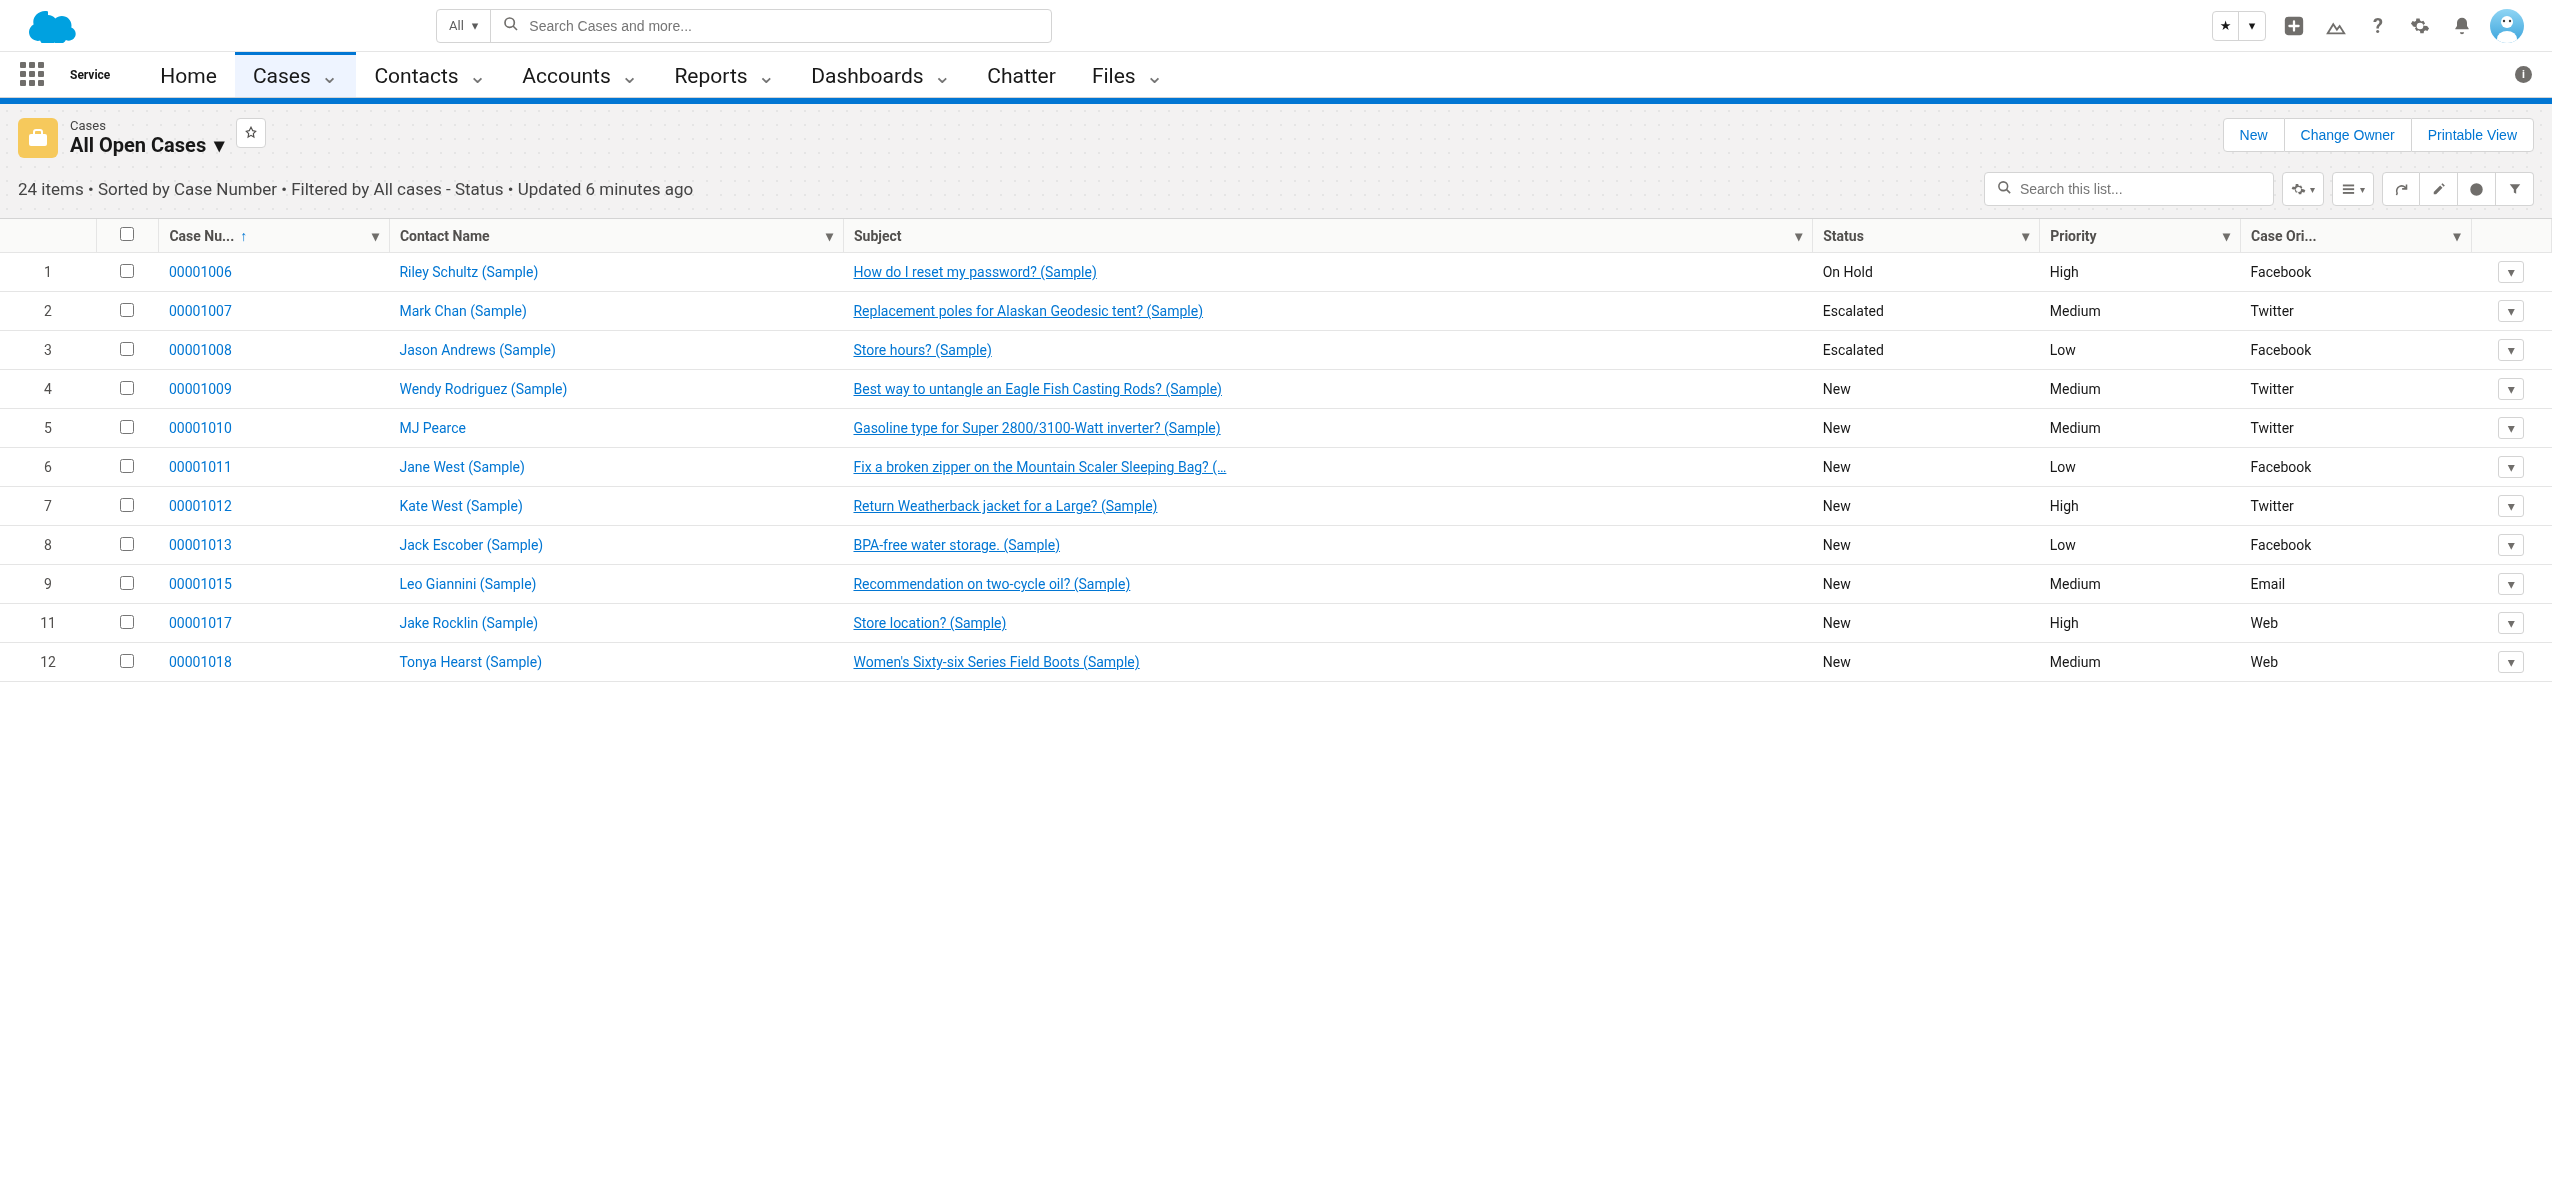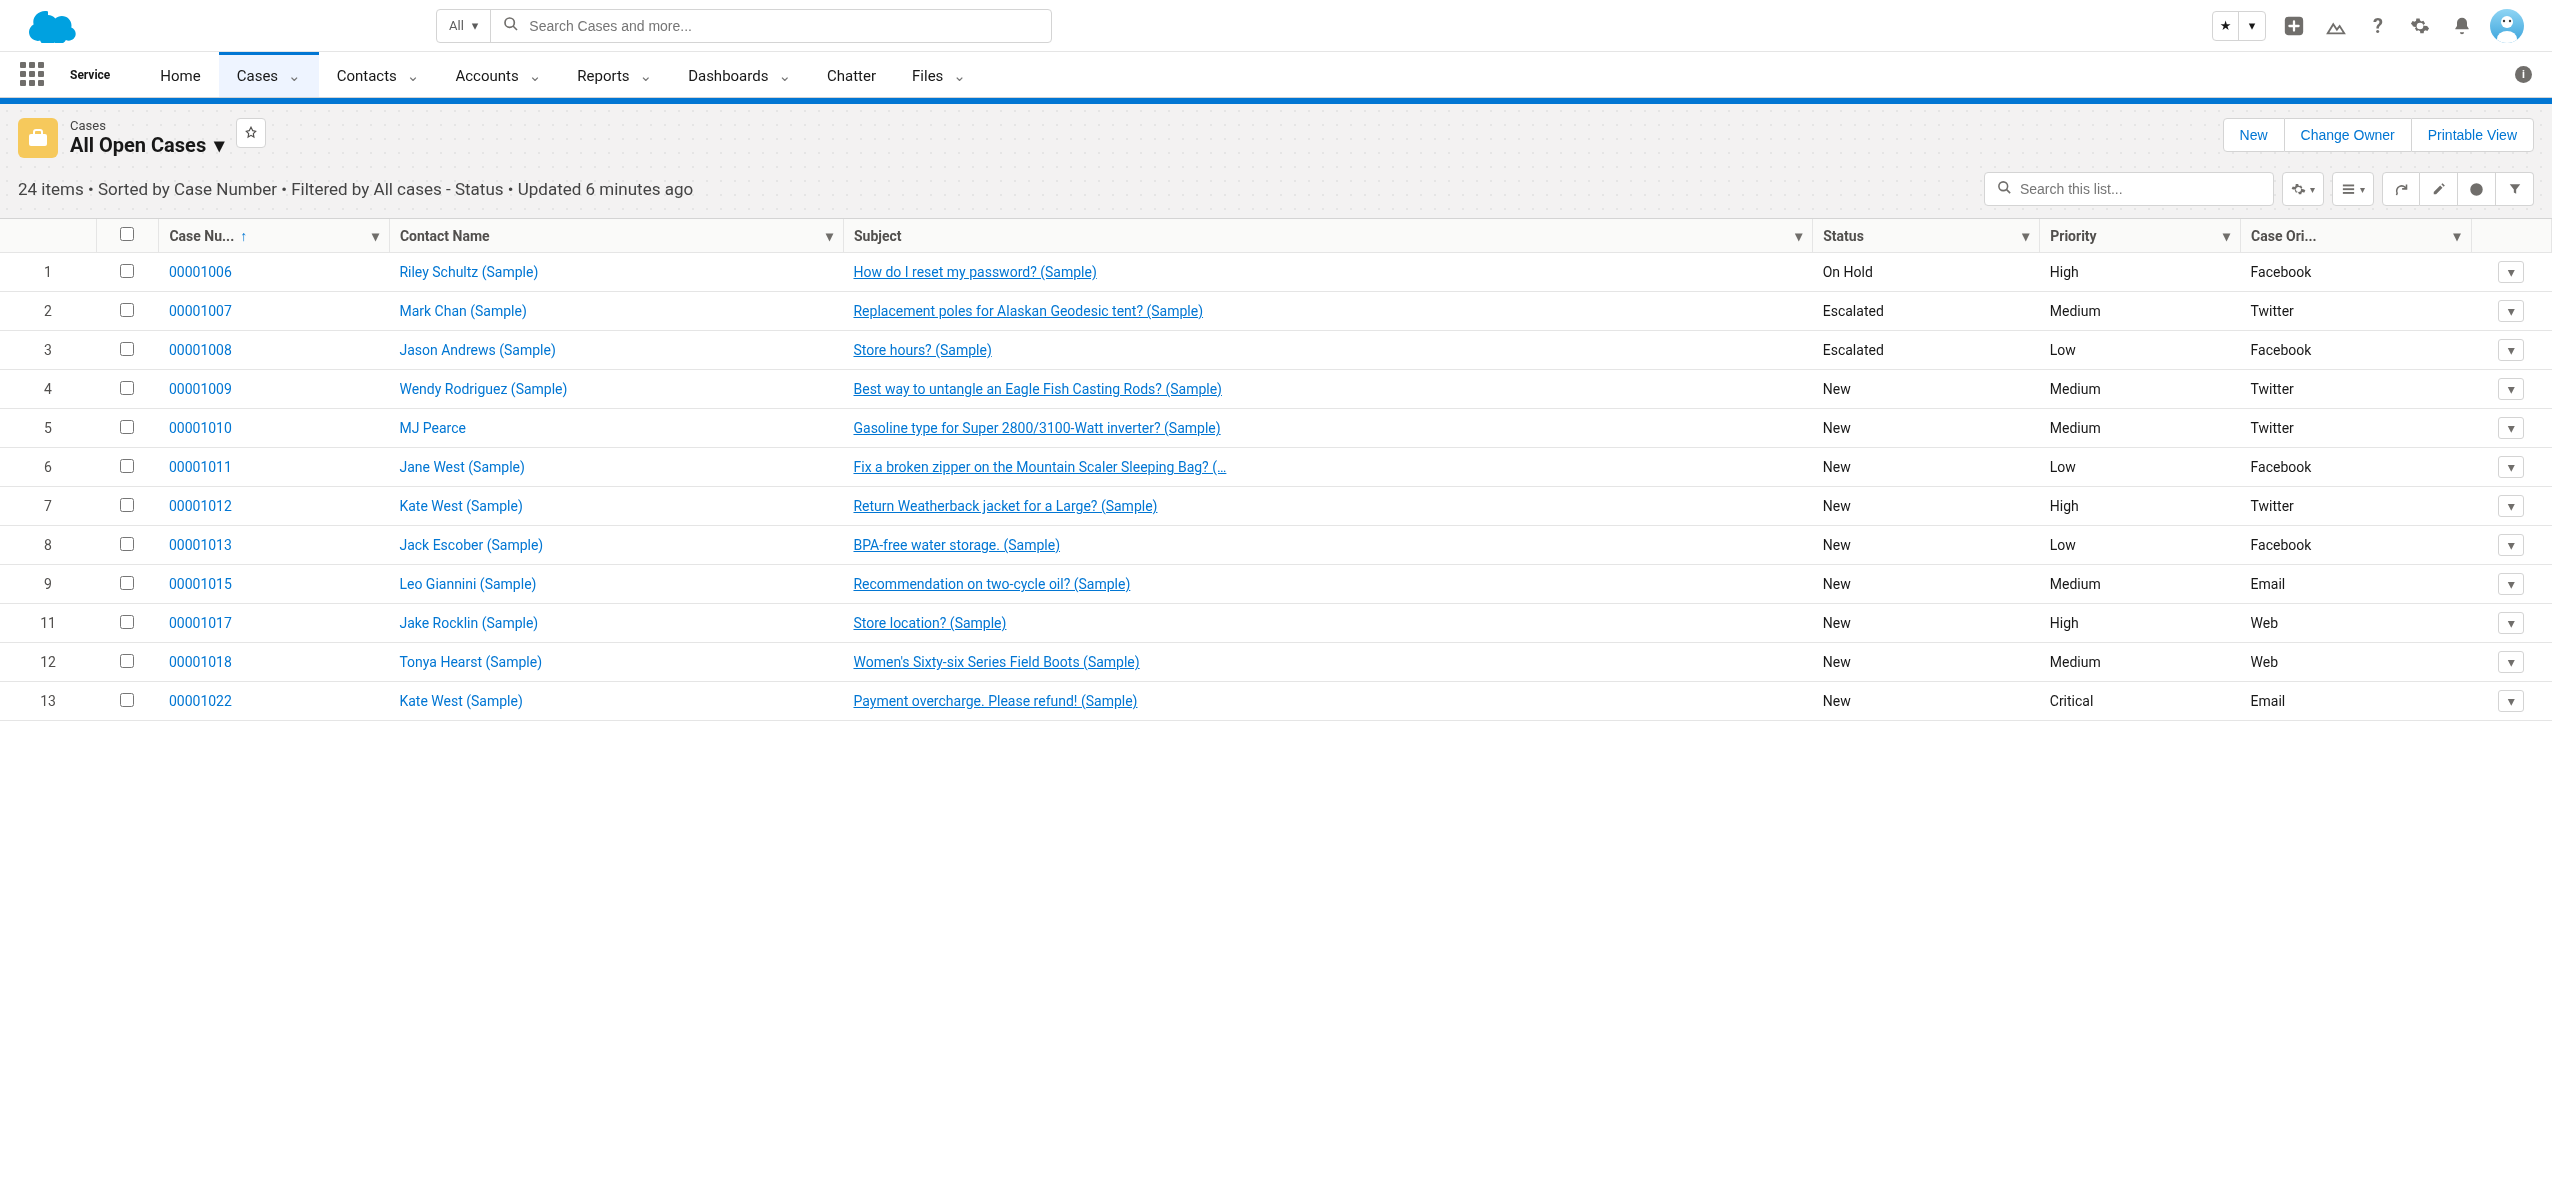--- a/index.html
+++ b/index.html
@@ -15,21 +15,21 @@
 .hr-btn { width: 28px; height: 28px; display: flex; align-items: center; justify-content: center; color: #706e6b; cursor: pointer; }
 .hr-btn-dbl { display: flex; border: 1px solid #d4d4d4; border-radius: 4px; height: 30px; }
 .hr-btn-dbl > div { width: 26px; display:flex; align-items:center; justify-content:center; }
 .hr-btn-dbl > div:first-child { border-right: 1px solid #d4d4d4; }
 .avatar { width: 34px; height: 34px; border-radius: 50%; background: linear-gradient(180deg,#8fd5f4 0%,#3ba3db 100%); display:flex; align-items:center; justify-content:center; overflow:hidden; }
 .nav-bar { display: flex; align-items: center; padding: 0 20px; height: 46px; border-bottom: 1px solid #d4d4d4; }
 .app-launcher { width: 26px; height: 26px; display: grid; grid-template-columns: repeat(3,6px); grid-template-rows: repeat(3,6px); gap: 3px; margin-right: 24px; cursor:pointer; }
 .app-launcher div { background: #706e6b; border-radius:1px; }
 .app-name { font-size: 12px; font-weight: 700; margin-right: 32px; }
 .nav-tabs { display: flex; align-items: stretch; height: 100%; }
-.nav-tab { display: flex; align-items: center; gap: 10px; padding: 0 18px; color: #181818; cursor: pointer; font-size: 15px; border-top: 3px solid transparent; }
+.nav-tab { display: flex; align-items: center; gap: 10px; padding: 0 18px; color: #181818; cursor: pointer; font-size: 21px; border-top: 3px solid transparent; }
 .nav-tab.active { border-top: 3px solid #0176d3; background: #eef4ff; }
 .nav-tab .chev { color: #747474; }
 .nav-right { margin-left:auto; }
 .ribbon { height: 6px; background: #0176d3; }
 .bg-pattern { background: #f3f2f2; background-image: radial-gradient(circle,#e5e5e5 1px,transparent 1px); background-size: 14px 14px; }
 .list-header { padding: 14px 18px; display: flex; align-items: flex-start; }
 .case-icon { width: 40px; height: 40px; border-radius: 6px; background: #f6c95c; display:flex; align-items:center; justify-content:center; margin-right: 12px; }
 .lh-titles .obj { font-size: 13px; color: #444; }
 .lh-titles .view { font-size: 20px; font-weight: 700; display:flex; align-items:center; gap:8px; }
 .pin-btn { width: 30px; height: 30px; border:1px solid #d4d4d4; border-radius:4px; background:#fff; display:flex; align-items:center; justify-content:center; margin-left:12px; cursor:pointer; }
@@ -421,27 +421,16 @@
             <td class="num">12</td>
             <td class="chk"><input type="checkbox" style=""></td>
             <td><span class="link">00001018</span></td>
             <td><span class="link">Tonya Hearst (Sample)</span></td>
             <td><span class="link-u">Women's Sixty-six Series Field Boots (Sample)</span></td>
             <td>New</td>
             <td>Medium</td>
             <td>Web</td>
             <td class="row-act"><span class="ra">▾</span></td>
           </tr>
-          <tr>
-            <td class="num">13</td>
-            <td class="chk"><input type="checkbox" style=""></td>
-            <td><span class="link">00001022</span></td>
-            <td><span class="link">Kate West (Sample)</span></td>
-            <td><span class="link-u">Payment overcharge. Please refund! (Sample)</span></td>
-            <td>New</td>
-            <td>Critical</td>
-            <td>Email</td>
-            <td class="row-act"><span class="ra">▾</span></td>
-          </tr>
         </tbody>
     </table>
   </div>
 </div>
 
 </body></html>

